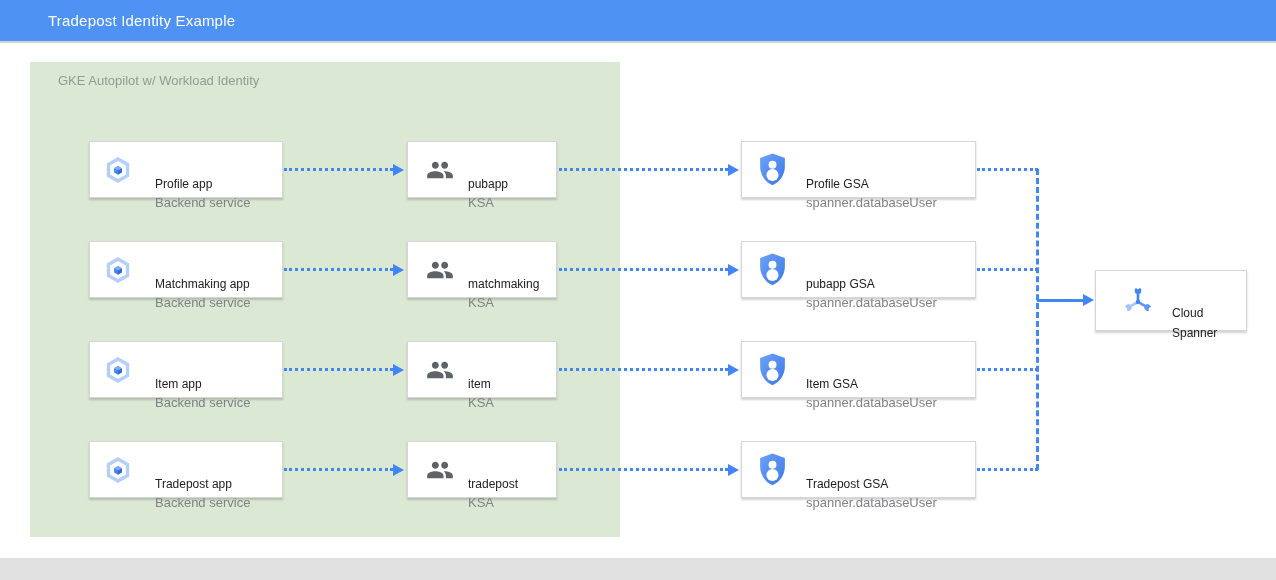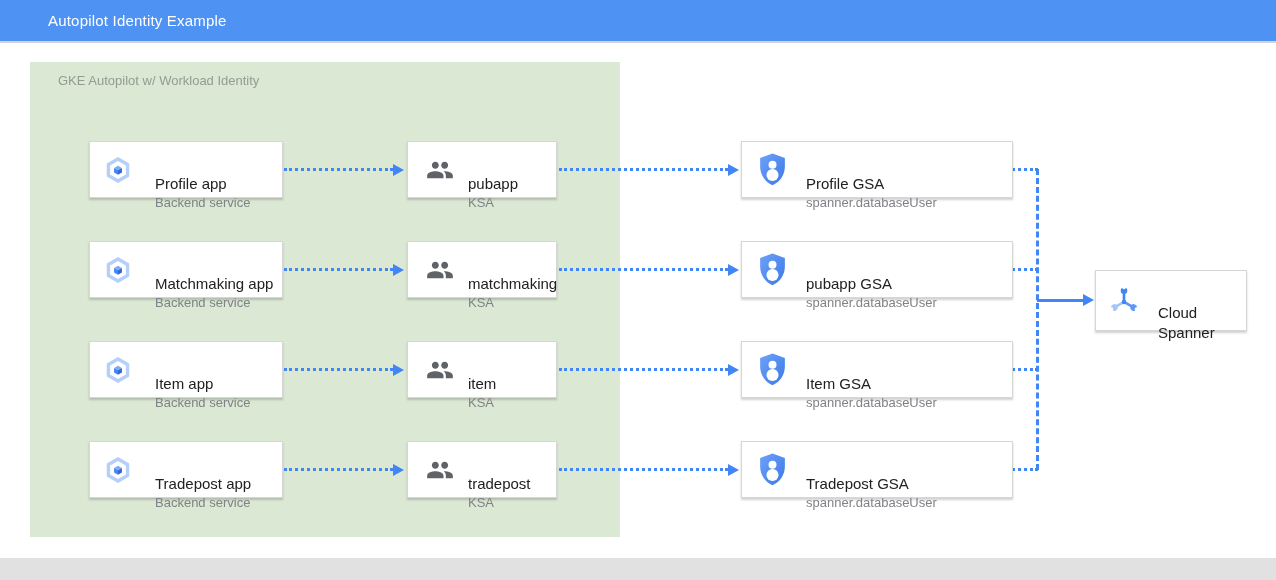--- a/index.html
+++ b/index.html
@@ -17,48 +17,48 @@
   .zone{position:absolute;}
   .zone-gke{left:30px;top:62px;width:590px;height:475px;background:var(--zone-green,#dbe8d4);}
   .zone-ksa{left:372px;top:99px;width:218px;height:421px;background:var(--zone-yellow,#fbf3d4);}
   .zone-gsa{left:710px;top:98px;width:295px;height:422px;background:var(--zone-pink,#ecc9c5);}
   .zone-label{position:absolute;left:28px;top:11px;font-size:13px;color:var(--zone-label-text,#939b93);white-space:nowrap;}
   
   .node{position:absolute;height:57px;box-sizing:border-box;background:#fff;border:1px solid #d6d6d6;
         box-shadow:0 2px 2px rgba(0,0,0,.18);display:flex;align-items:center;white-space:nowrap;}
   .col-app{left:89px;width:194px;}
   .col-ksa{left:407px;width:150px;}
-  .col-gsa{left:741px;width:272px;}
+  .col-gsa{left:741px;width:235px;}
   .r0{top:141px}.r1{top:241px}.r2{top:341px}.r3{top:441px}
   .node .icon{flex:0 0 auto;display:flex;align-items:center;}
   .col-app .icon{margin-left:13px;}
   .col-ksa .icon{margin-left:15px;}
   .col-gsa .icon{margin-left:14px;}
   .texts{display:flex;flex-direction:column;justify-content:center;}
   .col-app .texts{margin-left:22px;}
   .col-ksa .texts{margin-left:11px;}
   .col-gsa .texts{margin-left:17px;}
-  .title{font-size:15px;line-height:20px;color:var(--title-text,#212121);margin-top:45px;}
+  .title{font-size:12px;line-height:20px;color:var(--title-text,#212121);margin-top:45px;}
   .subtitle{font-size:13px;line-height:17px;color:var(--subtitle-text,#7f8286);}
-  .node-spanner{left:1095px;top:270px;width:152px;height:61px;}
+  .node-spanner{left:1095px;top:270px;width:152px;height:61px;padding-left:14px;}
   .node-spanner .icon{margin-left:11px;}
   .node-spanner .texts{margin-left:17px;white-space:normal;width:82px;}
   
   .dot{position:absolute;height:0;border-top:3px dotted var(--arrow-blue,#4285f4);}
   .head{position:absolute;width:0;height:0;border-top:6px solid transparent;border-bottom:6px solid transparent;border-left:11px solid var(--arrow-blue,#4285f4);}
   .vdash{position:absolute;width:0;border-left:3px dashed var(--arrow-blue,#4285f4);}
   .solidline{position:absolute;height:0;border-top:3px solid var(--arrow-blue,#4285f4);}
 </style>
 </head>
 <body>
 
 <div class="canvas">
 
   <div class="titlebar">
-    <div class="doc-title">Autopilot Identity Example</div>
+    <div class="doc-title">Tradepost Identity Example</div>
   </div>
   <div class="titlebar-shadow"></div>
 
   <div class="zone zone-gke">
     <div class="zone-label">GKE Autopilot w/ Workload Identity</div>
   </div>
 
   <div class="dot" style="left:284px;top:168px;width:109px"></div>
   <div class="head" style="left:393px;top:164px"></div>
   <div class="dot" style="left:284px;top:268px;width:109px"></div>

